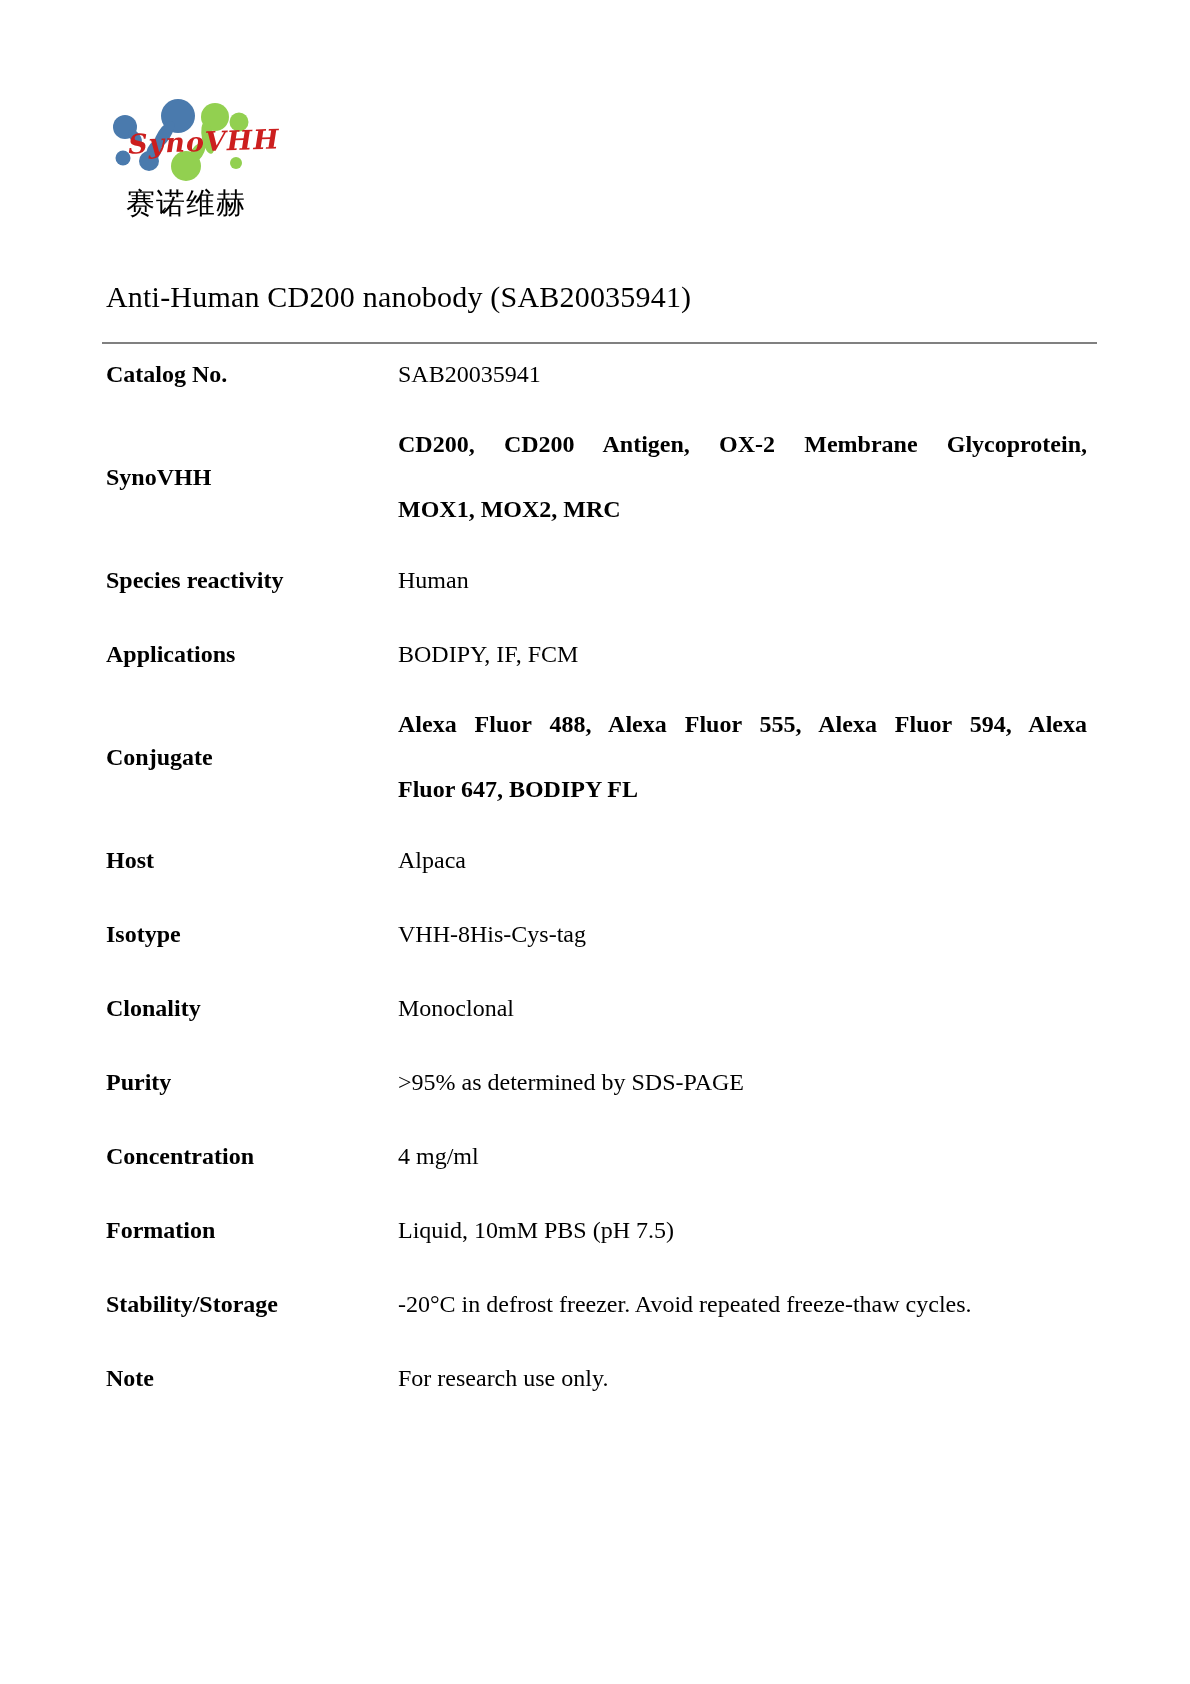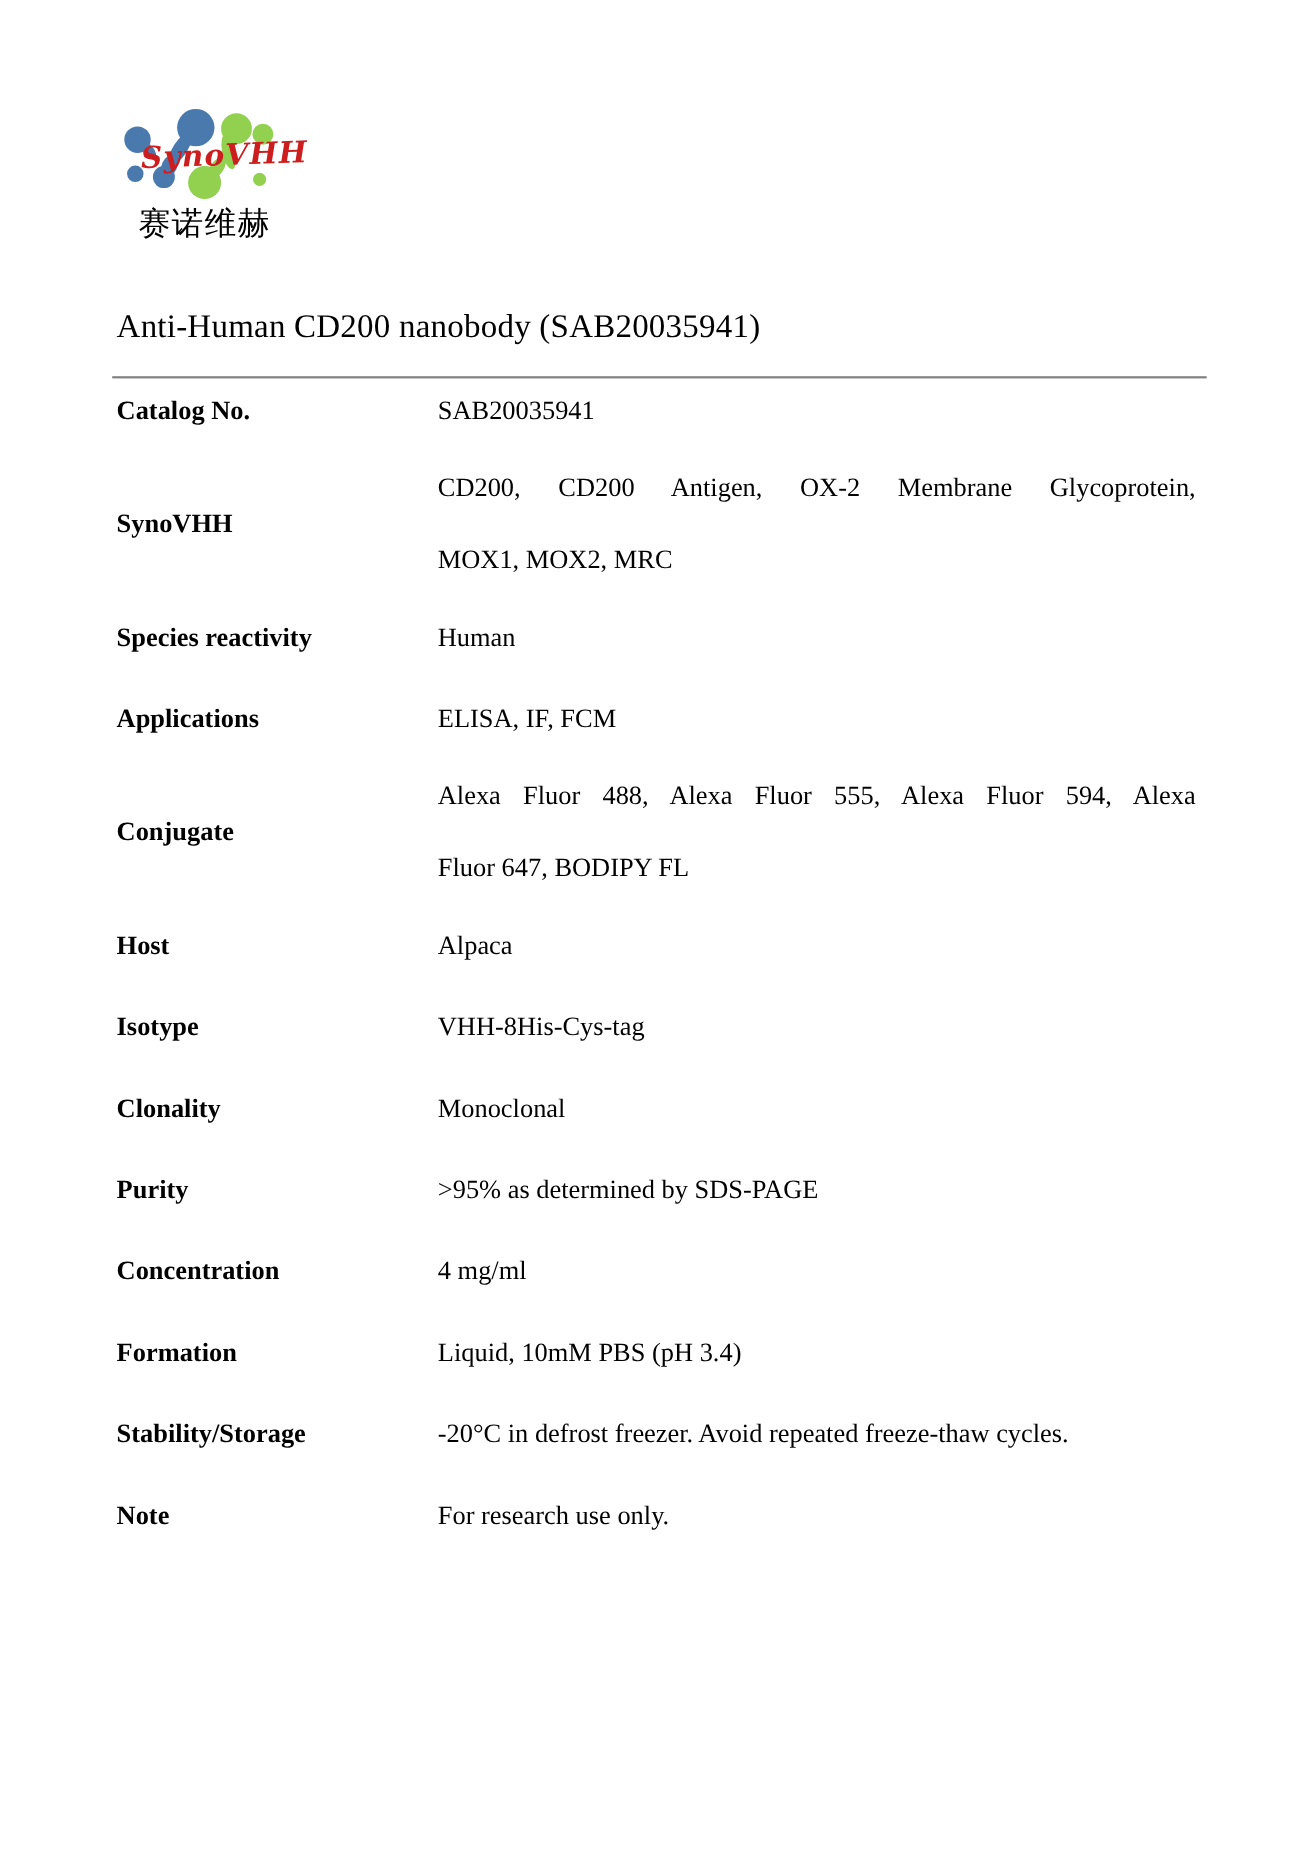--- a/index.html
+++ b/index.html
@@ -43,21 +43,21 @@
   }
   
   .spec-table{position:absolute;left:106px;top:337px;width:981px;}
   .row{display:flex;height:74px;align-items:center;}
   .row.tall{height:132px;}
   .flabel{
     width:292px;flex-shrink:0;
     font-weight:bold;font-size:24px;
   }
   .fvalue{width:689px;font-size:24px;}
-  .row.tall .fvalue{line-height:65px;}
+  .row.tall .fvalue{line-height:65px;font-weight:bold;}
   .vline{width:100%;}
   .jline{text-align:justify;text-align-last:justify;}
 </style>
 </head>
 <body>
 
 <div class="page">
 
   <div class="logo">
     <svg width="170" height="110" viewBox="0 0 170 110" aria-hidden="true">
@@ -98,21 +98,21 @@
           <div class="vline jline">CD200, CD200 Antigen, OX-2 Membrane Glycoprotein,</div>
           <div class="vline">MOX1, MOX2, MRC</div>
         </div>
       </div>
       <div class="row">
         <div class="flabel">Species reactivity</div>
         <div class="fvalue">Human</div>
       </div>
       <div class="row">
         <div class="flabel">Applications</div>
-        <div class="fvalue">ELISA, IF, FCM</div>
+        <div class="fvalue">BODIPY, IF, FCM</div>
       </div>
       <div class="row tall">
         <div class="flabel">Conjugate</div>
         <div class="fvalue">
           <div class="vline jline">Alexa Fluor 488, Alexa Fluor 555, Alexa Fluor 594, Alexa</div>
           <div class="vline">Fluor 647, BODIPY FL</div>
         </div>
       </div>
       <div class="row">
         <div class="flabel">Host</div>
@@ -129,21 +129,21 @@
       <div class="row">
         <div class="flabel">Purity</div>
         <div class="fvalue">&gt;95% as determined by SDS-PAGE</div>
       </div>
       <div class="row">
         <div class="flabel">Concentration</div>
         <div class="fvalue">4 mg/ml</div>
       </div>
       <div class="row">
         <div class="flabel">Formation</div>
-        <div class="fvalue">Liquid, 10mM PBS (pH 3.4)</div>
+        <div class="fvalue">Liquid, 10mM PBS (pH 7.5)</div>
       </div>
       <div class="row">
         <div class="flabel">Stability/Storage</div>
         <div class="fvalue">-20°C in defrost freezer. Avoid repeated freeze-thaw cycles.</div>
       </div>
       <div class="row">
         <div class="flabel">Note</div>
         <div class="fvalue">For research use only.</div>
       </div>
     </div>

